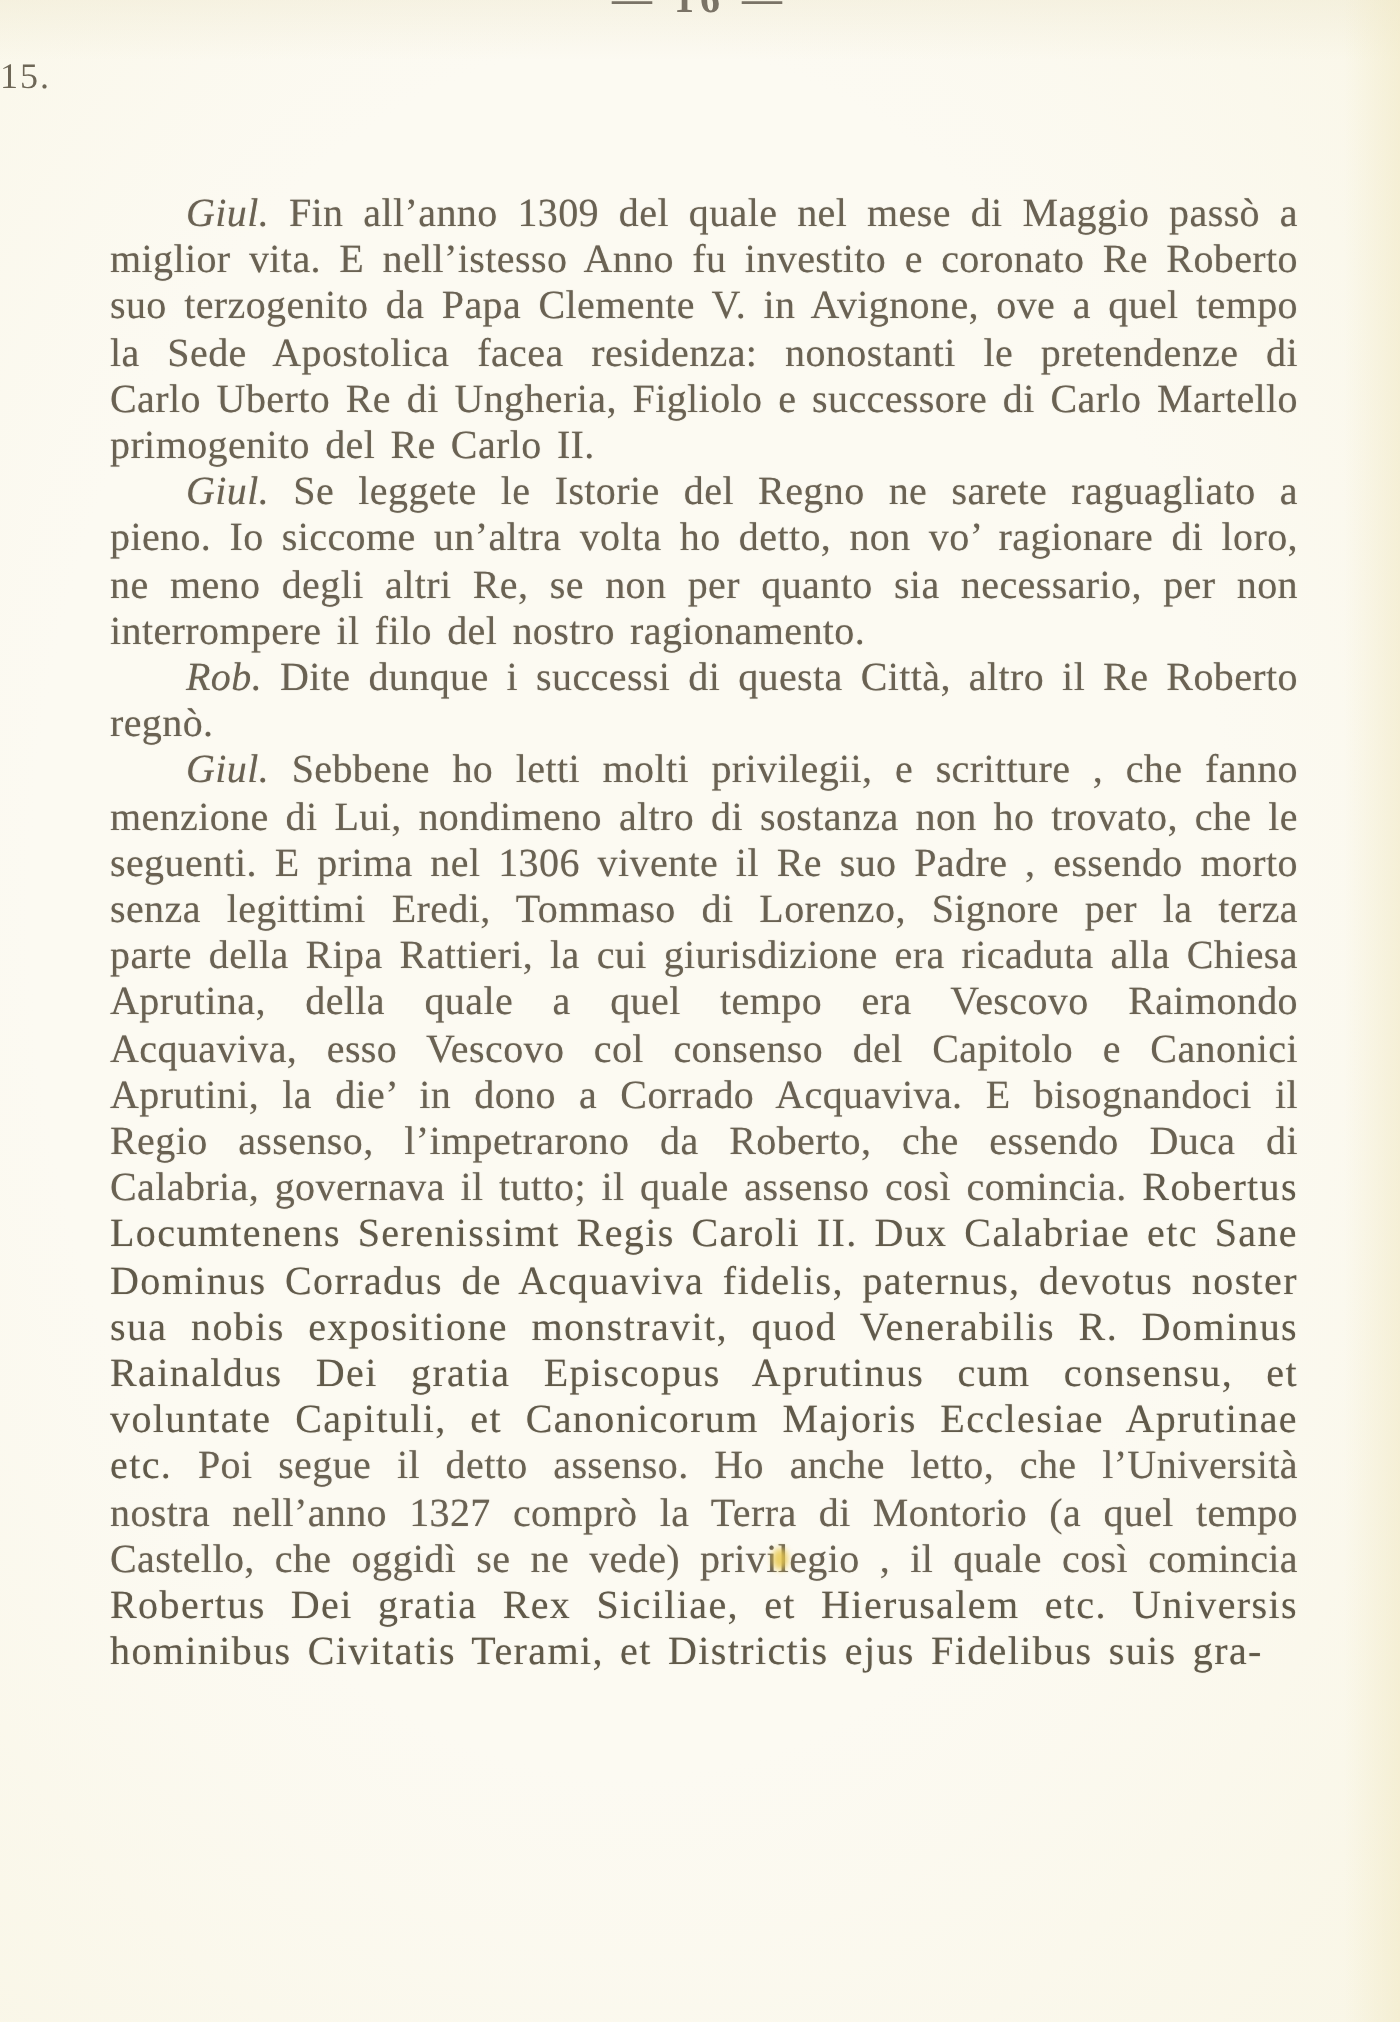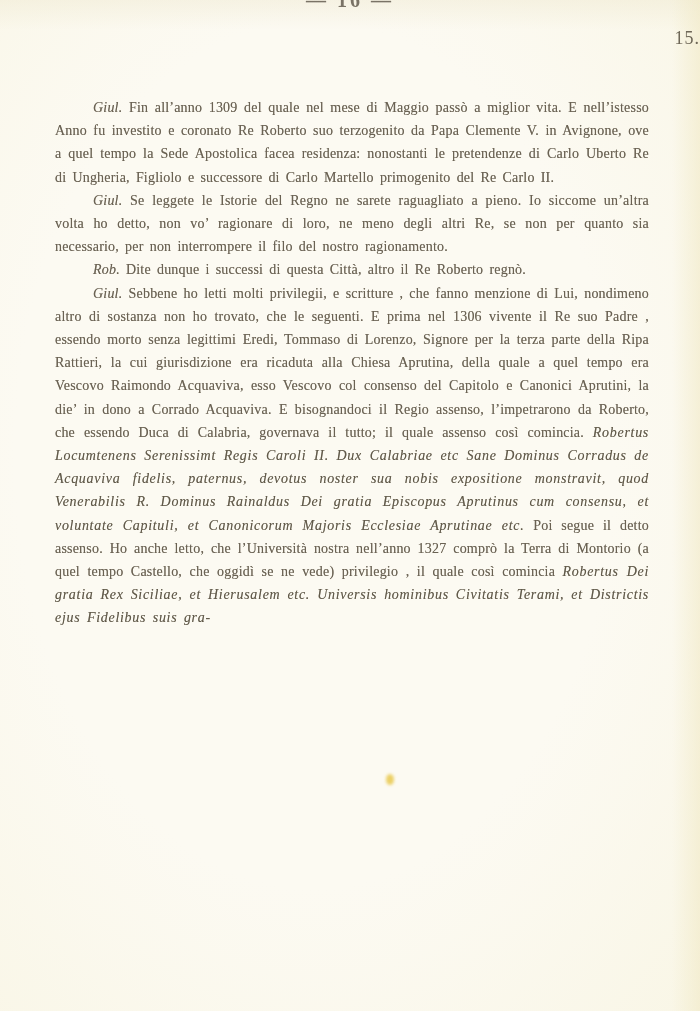--- a/index.html
+++ b/index.html
@@ -31,47 +31,46 @@
     font-size: 20px;
     font-weight: bold;
     letter-spacing: 3px;
     color: #7a7366;
   }
   .section-number {
     position: absolute;
     top: 28px;
     left: 0;
     width: 100%;
-    text-align: right;
+    text-align: left;
     font-size: 18px;
     letter-spacing: 1px;
     color: #6e6757;
   }
   .text-block {
     position: absolute;
     top: 96px;
     left: 55px;
     width: 594px;
     text-align: justify;
-    font-size: 14px;
+    font-size: 20px;
     line-height: 23.2px;
     color: #6a6253;
     word-spacing: 2.4px;
     letter-spacing: 0.2px;
     text-shadow: 0 0 0.5px rgba(106, 98, 83, 0.55);
   }
   .text-block p {
     margin: 0;
     text-indent: 38px;
   }
   .it {
     font-style: italic;
   }
   .latin {
-    font-style: italic;
     letter-spacing: 0.7px;
     color: #615a4a;
   }
   .stain {
     position: absolute;
     left: 386px;
     top: 774px;
     width: 8px;
     height: 11px;
     background: #e9c94e;

